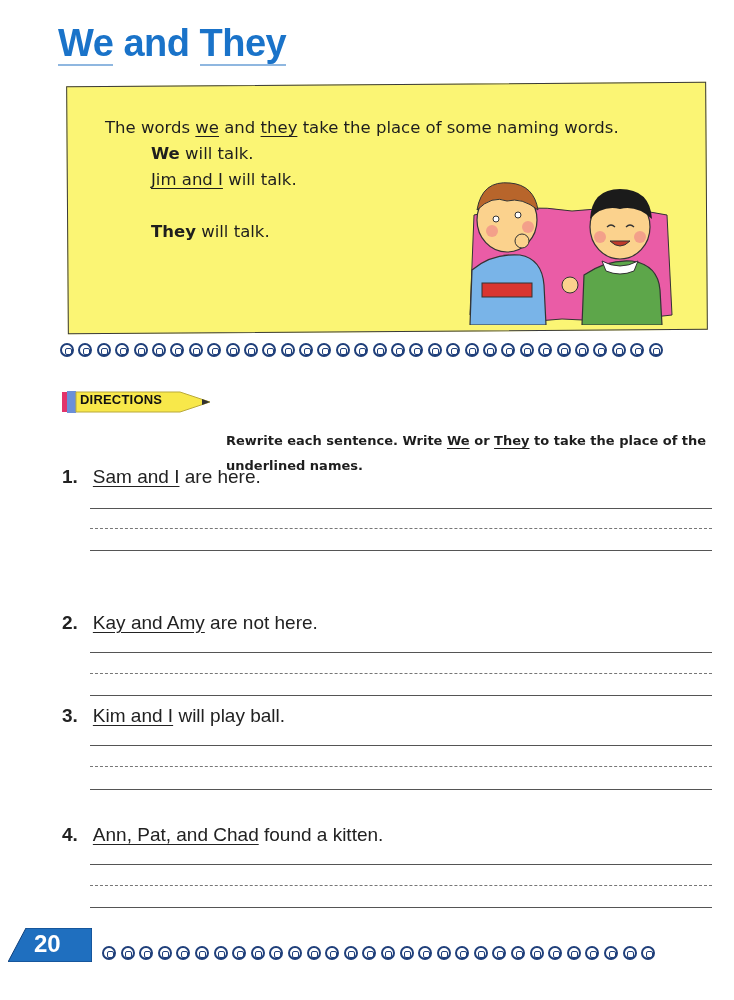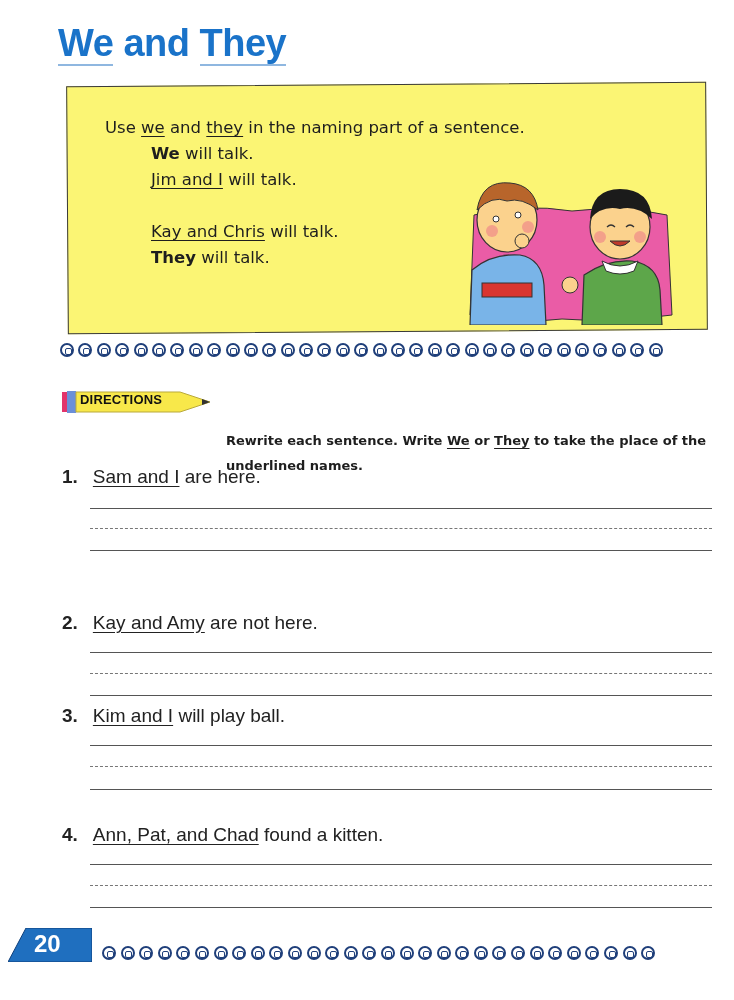--- a/index.html
+++ b/index.html
@@ -39,25 +39,24 @@
 </style>
 </head>
 <body>
 
 <div class="title">
   <span class="u">We</span><span style="white-space:pre"> and </span><span class="u">They</span>
 </div>
 
 <div class="rule-box"></div>
 <div class="rule-text">
-  <div><span>Use </span><span class="u">we</span><span> and </span><span class="u">they</span><span> in the naming part of a sentence.</span></div>
+  <div><span>The words </span><span class="u">we</span><span> and </span><span class="u">they</span><span> take the place of some naming words.</span></div>
   <div class="ind"><b>We</b><span> will talk.</span></div>
   <div class="ind"><span class="u">Jim and I</span><span> will talk.</span></div>
   <div class="gap"></div>
-  <div class="ind"><span class="u">Kay and Chris</span><span> will talk.</span></div>
   <div class="ind"><b>They</b><span> will talk.</span></div>
 </div>
 
 <svg class="illus" viewBox="0 0 220 150">
   <path d="M12 40 Q60 28 110 36 Q160 30 205 40 L210 140 Q150 148 100 144 Q50 150 8 140 Z" fill="#ea5ca6" stroke="#333" stroke-width="1"></path>
 
   <path d="M8 150 L10 95 Q30 78 58 80 Q80 84 82 110 L84 150 Z" fill="#79b4e8" stroke="#333" stroke-width="1.2"></path>
   <rect x="20" y="108" width="50" height="14" fill="#d9352f" stroke="#333" stroke-width="1"></rect>
   <ellipse cx="45" cy="45" rx="30" ry="32" fill="#fbd28d" stroke="#333" stroke-width="1.2"></ellipse>
   <path d="M15 35 Q20 5 48 8 Q72 10 76 35 Q60 22 45 26 Q30 20 15 35 Z" fill="#b8652b" stroke="#333" stroke-width="1"></path>

